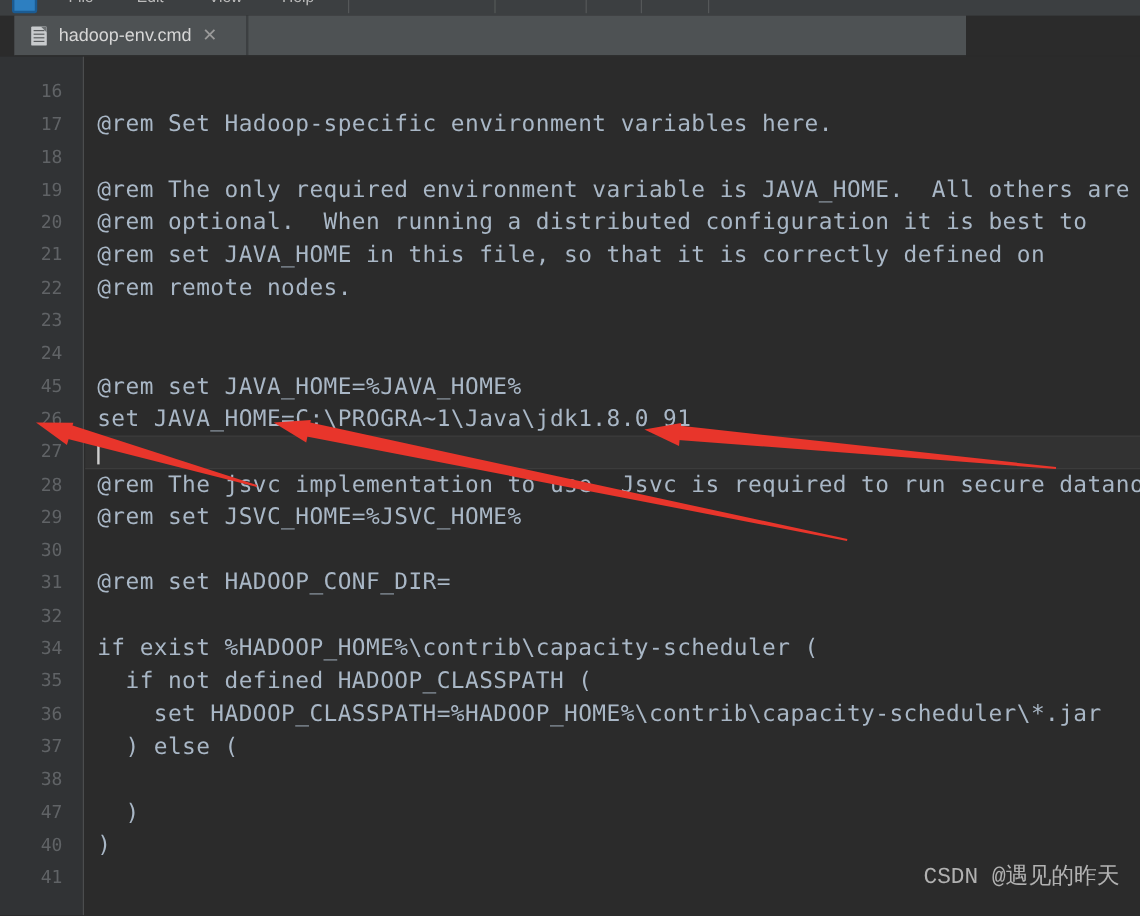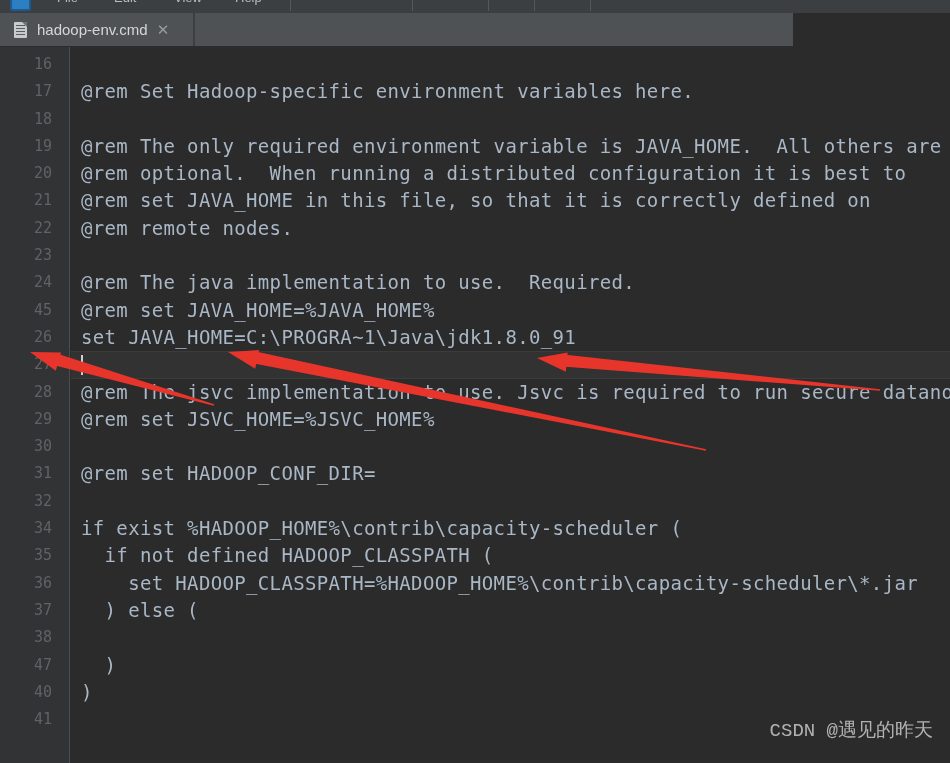--- a/index.html
+++ b/index.html
@@ -42,21 +42,21 @@
   #menubar .sep {
     position: absolute;
     top: 0px;
     width: 1px; height: 11px;
     background: #555859;
   }
 
   
   #tabbar {
     position: absolute;
-    left: 0; top: 13px;
+    left: 12px; top: 13px;
     width: 793px;
     height: 34px;
     background: #3c3f41;
   }
   #tabbar .tabstrip-bg {
     position: absolute;
     left: 195px; top: 0;
     right: 0; height: 33px;
     background: #4e5254;
   }
@@ -126,21 +126,21 @@
     left: 0; top: 0;
     width: 70px; height: 100%;
     background: #313335;
     border-right: 1px solid #4b4d4e;
     box-sizing: border-box;
   }
   .lines {
     position: absolute;
     left: 0; top: 0;
     width: 950px;
-    padding-top: 4px;
+    padding-top: 16px;
   }
   .code-row {
     position: relative;
     height: 27.3px;
     line-height: 27.3px;
     white-space: pre;
   }
   .code-row .lno {
     position: absolute;
     left: 0; top: 0;
@@ -224,21 +224,21 @@
   <div id="gutter"></div>
   <div class="lines" id="lines">
       <div class="code-row"><span class="lno">16</span><span class="ltext"></span></div>
       <div class="code-row"><span class="lno">17</span><span class="ltext">@rem Set Hadoop-specific environment variables here.</span></div>
       <div class="code-row"><span class="lno">18</span><span class="ltext"></span></div>
       <div class="code-row"><span class="lno">19</span><span class="ltext">@rem The only required environment variable is JAVA_HOME.  All others are</span></div>
       <div class="code-row"><span class="lno">20</span><span class="ltext">@rem optional.  When running a distributed configuration it is best to</span></div>
       <div class="code-row"><span class="lno">21</span><span class="ltext">@rem set JAVA_HOME in this file, so that it is correctly defined on</span></div>
       <div class="code-row"><span class="lno">22</span><span class="ltext">@rem remote nodes.</span></div>
       <div class="code-row"><span class="lno">23</span><span class="ltext"></span></div>
-      <div class="code-row"><span class="lno">24</span><span class="ltext">@rem The java implementation to use.  Required.</span></div>
+      <div class="code-row"><span class="lno">24</span></div>
       <div class="code-row"><span class="lno">45</span><span class="ltext">@rem set JAVA_HOME=%JAVA_HOME%</span></div>
       <div class="code-row"><span class="lno">26</span><span class="ltext">set JAVA_HOME=C:\PROGRA~1\Java\jdk1.8.0_91</span></div>
       <div class="code-row current"><div class="hl"></div><div class="caret"></div><span class="lno">27</span><span class="ltext"></span></div>
       <div class="code-row"><span class="lno">28</span><span class="ltext">@rem The jsvc implementation to use. Jsvc is required to run secure datanodes.</span></div>
       <div class="code-row"><span class="lno">29</span><span class="ltext">@rem set JSVC_HOME=%JSVC_HOME%</span></div>
       <div class="code-row"><span class="lno">30</span><span class="ltext"></span></div>
       <div class="code-row"><span class="lno">31</span><span class="ltext">@rem set HADOOP_CONF_DIR=</span></div>
       <div class="code-row"><span class="lno">32</span><span class="ltext"></span></div>
       <div class="code-row"><span class="lno">34</span><span class="ltext">if exist %HADOOP_HOME%\contrib\capacity-scheduler (</span></div>
       <div class="code-row"><span class="lno">35</span><span class="ltext">  if not defined HADOOP_CLASSPATH (</span></div>

